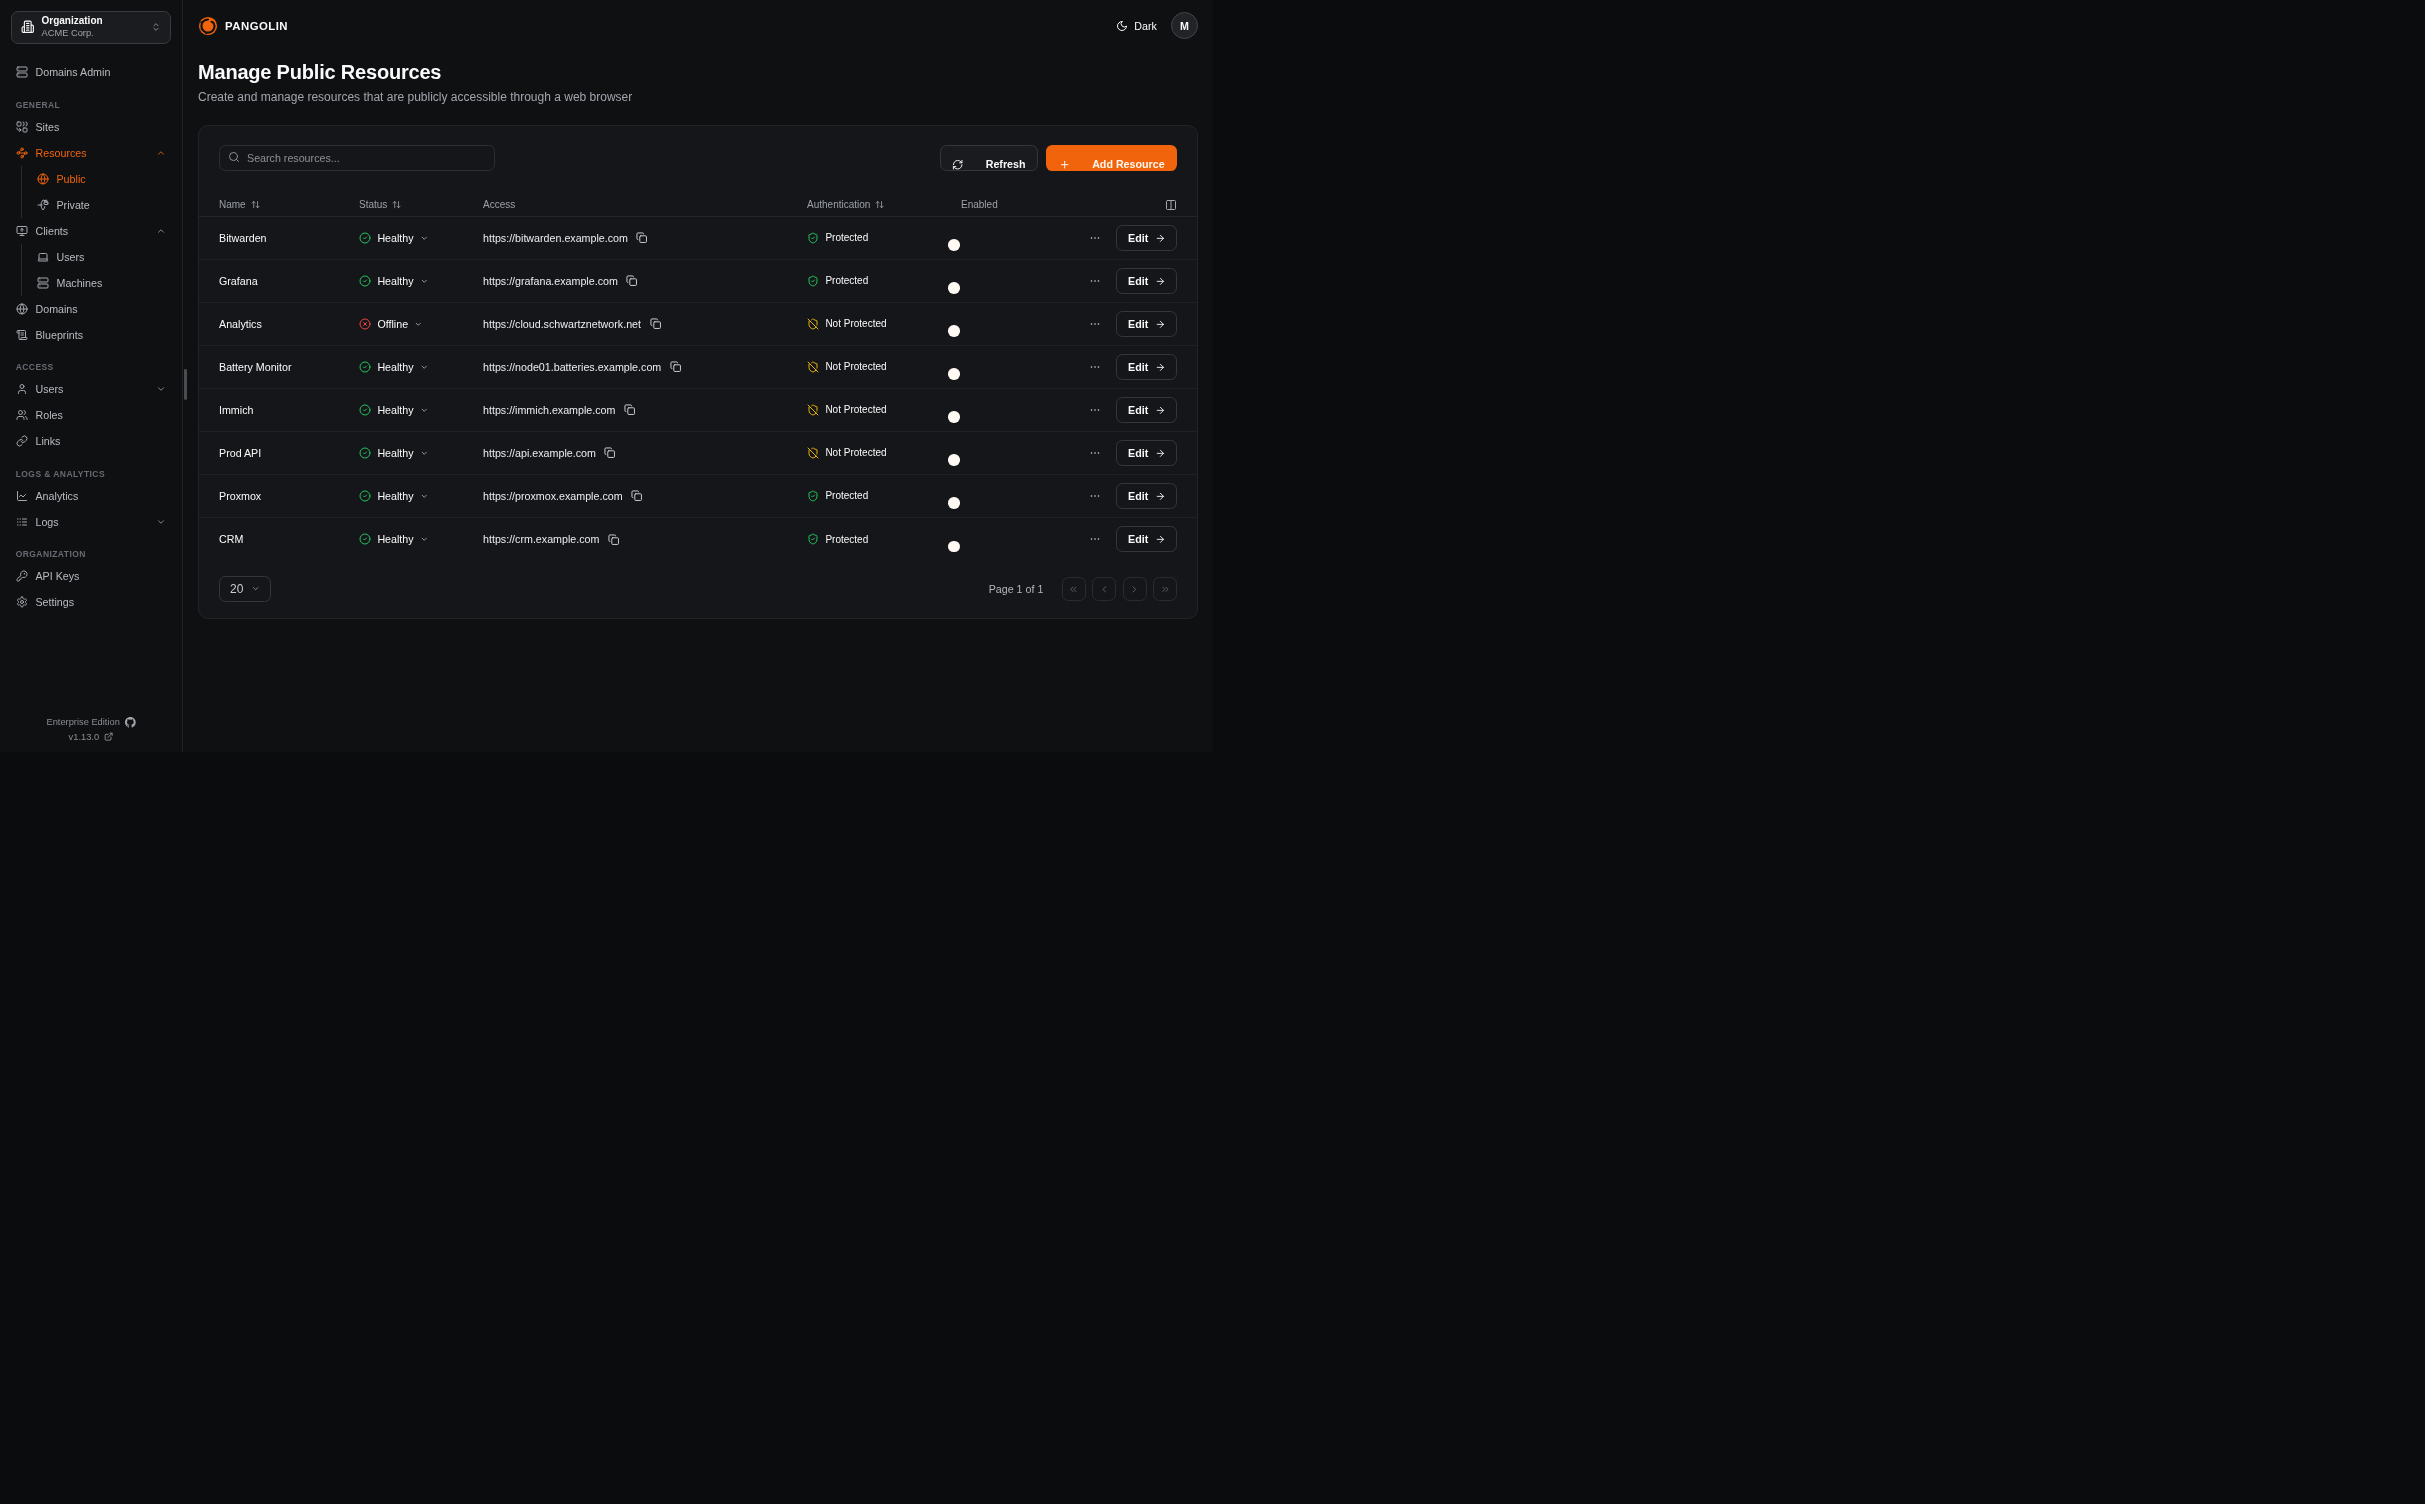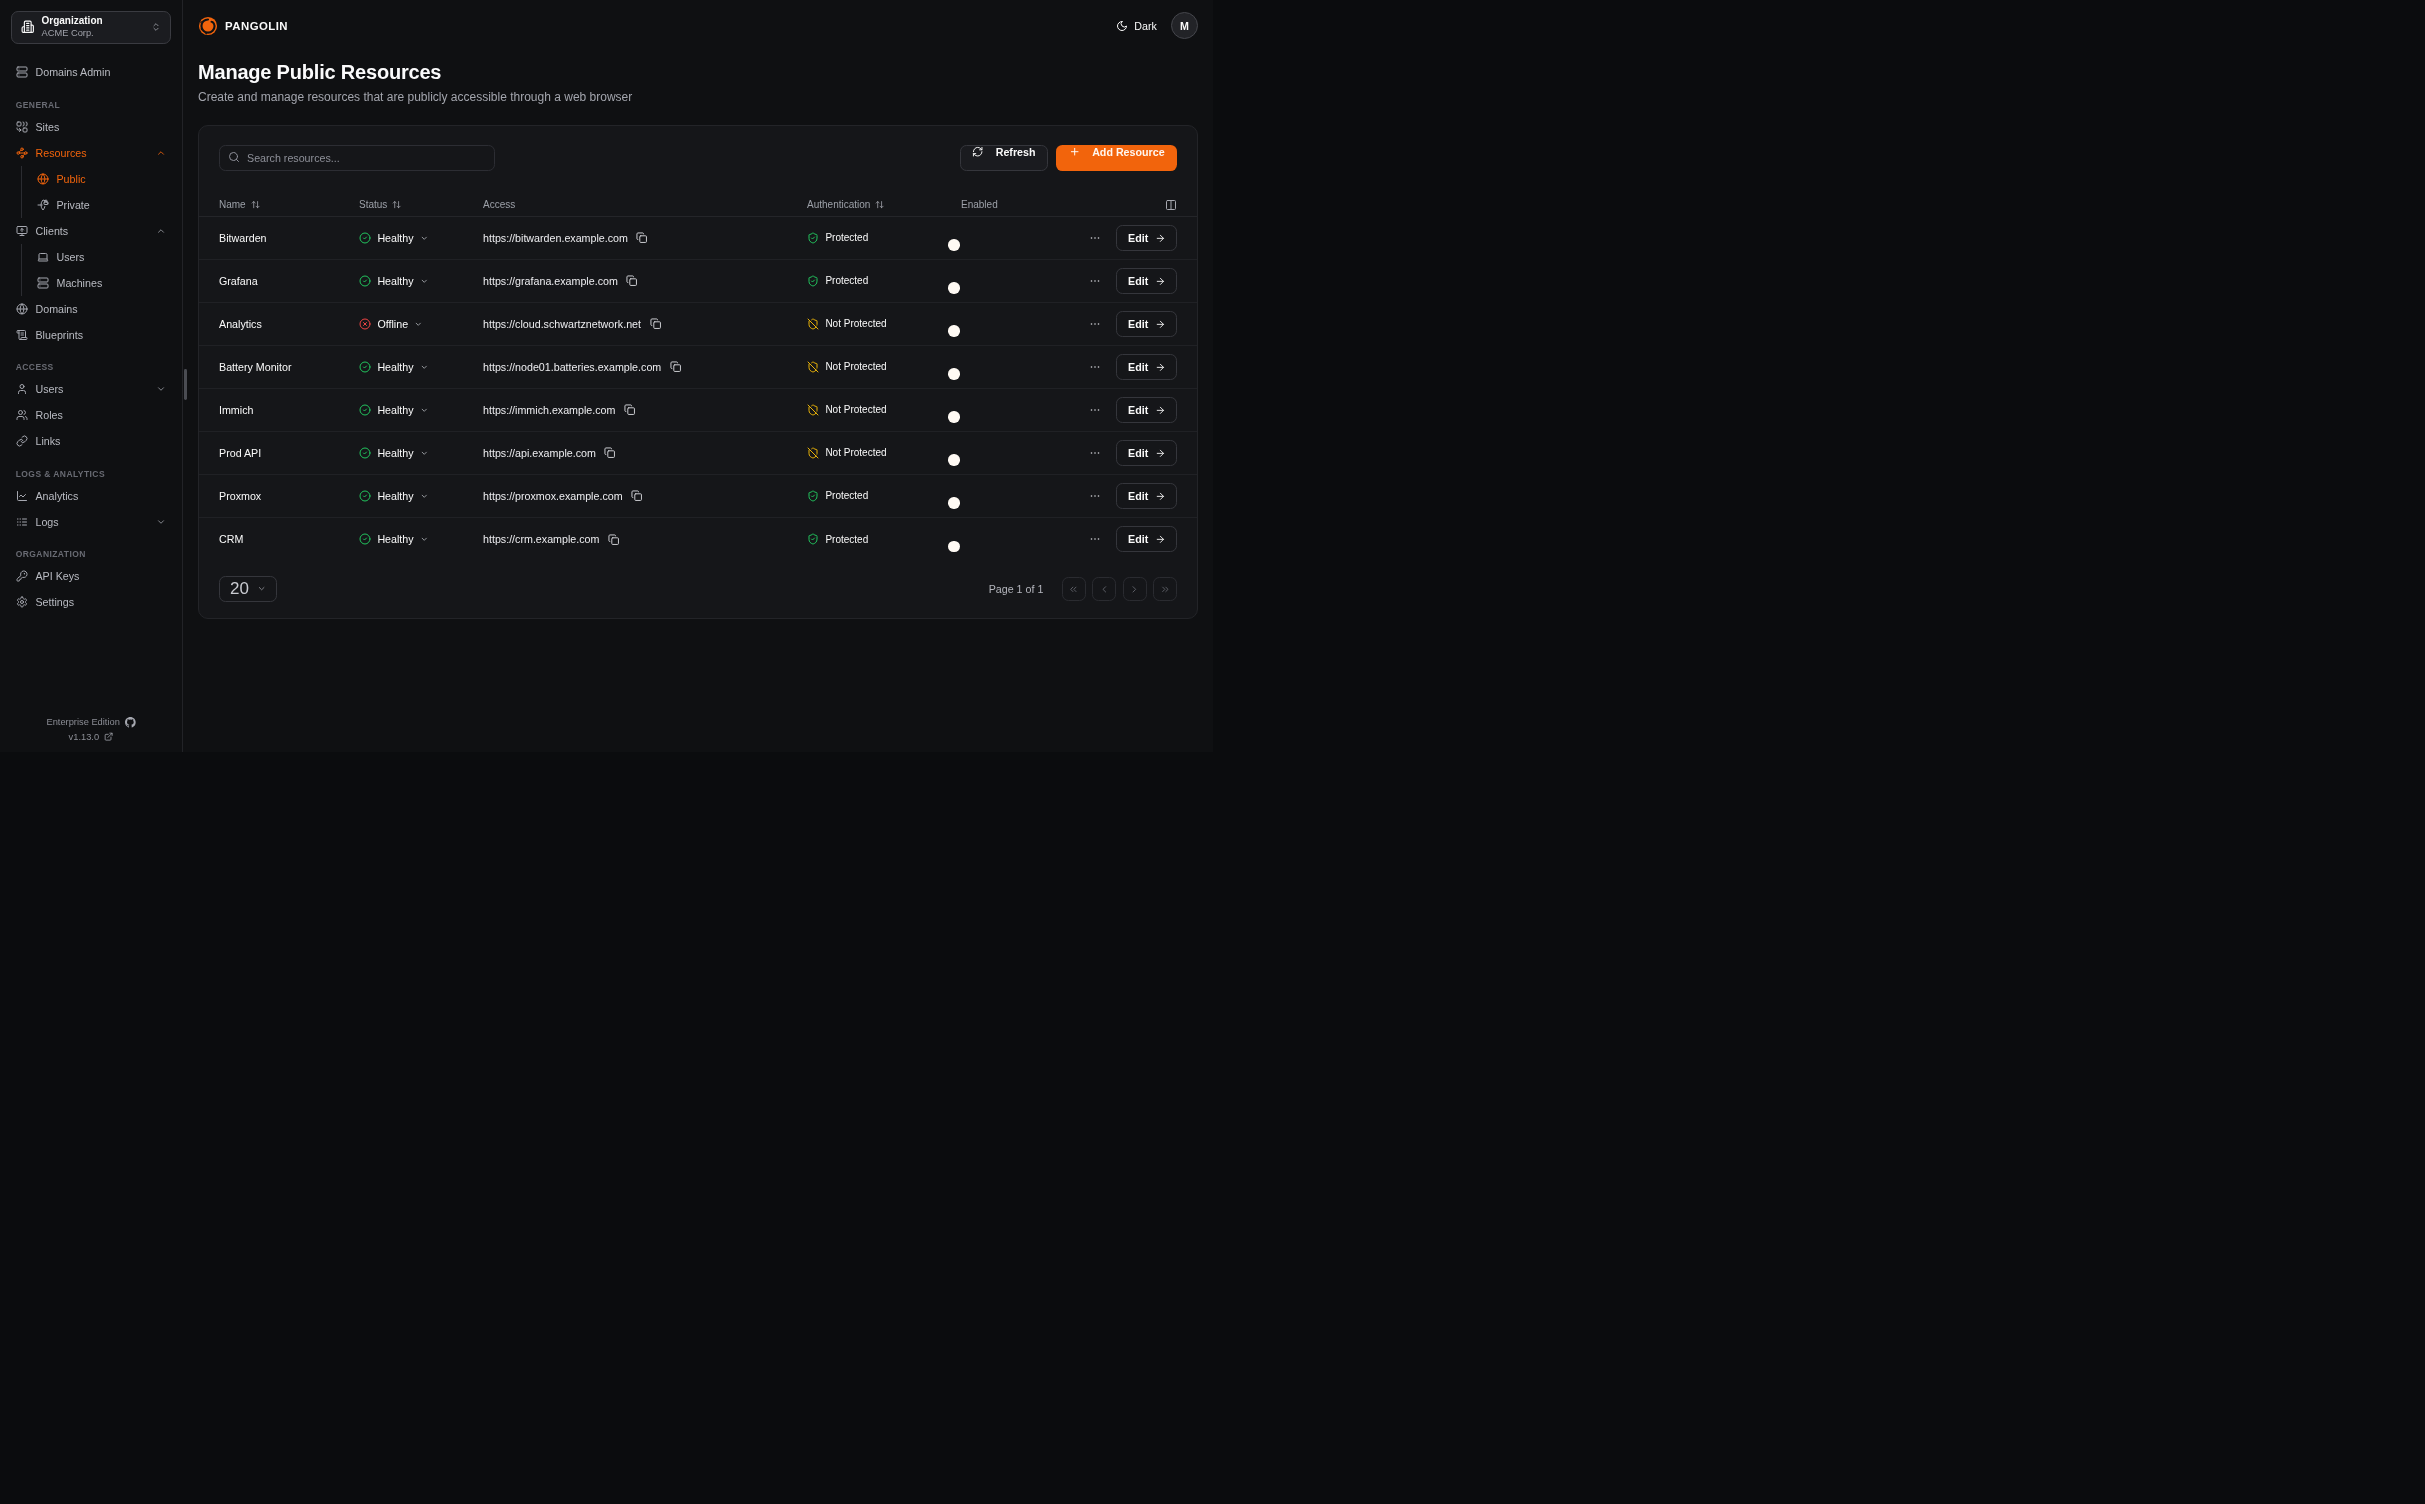--- a/index.html
+++ b/index.html
@@ -44,21 +44,21 @@
   .page-sub { margin-top:6.4px; font-size:12px; color:#a3a5ad; }
 
   
   .card { margin-top:20.6px; width:1000px; background:#151619; border:0.7px solid #232428; border-radius:10px; padding:19px 0 0 0; }
   .toolbar { display:flex; align-items:center; justify-content:space-between; padding:0 20px; }
   .search-wrap { position:relative; width:276px; }
   .search-wrap .icon { position:absolute; left:8.5px; top:6.4px; color:#8e9099; }
   .search-input { width:100%; height:26px; background:transparent; border:0.7px solid #2c2d33; border-radius:6.4px; padding:0 8.5px 0 27px; font-size:10.7px; color:#e4e4e7; font-family:inherit; outline:none; }
   .search-input::placeholder { color:#8e9099; }
   .toolbar-btns { display:flex; align-items:center; gap:8.5px; }
-  .btn { display:flex; align-items:flex-start; gap:12px; height:26px; padding:0 11.4px; border-radius:6.4px; font-size:10.7px; font-weight:bold; cursor:pointer; border:0.7px solid transparent; font-family:inherit; }
+  .btn { display:flex; align-items:flex-end; gap:22px; height:26px; padding:0 11.4px; border-radius:6.4px; font-size:10.7px; font-weight:bold; cursor:pointer; border:0.7px solid transparent; font-family:inherit; }
   .btn-secondary { background:#1a1b1f; border-color:#35363c; color:#fafafa; }
   .btn-primary { background:#f2640c; color:#fff7f0; }
 
   .thead { display:grid; grid-template-columns:140px 124px 324px 154px 107px 1fr; align-items:center; padding:0 20px; margin-top:23px; height:23px; border-bottom:0.7px solid #242529; }
   .th { display:flex; align-items:center; gap:5px; font-size:10px; color:#9ca0a8; }
   .th.sortable { cursor:pointer; }
   .th-actions { display:flex; justify-content:flex-end; color:#b7b9c0; }
 
   .row { display:grid; grid-template-columns:140px 124px 324px 154px 107px 1fr; align-items:center; padding:0 20px; height:43px; border-bottom:0.7px solid #202125; }
   .row:last-child { border-bottom:none; }
@@ -72,21 +72,21 @@
   .cell-auth { display:flex; align-items:center; gap:6.4px; font-size:10px; color:#fafafa; }
   .icon-shield-check { color:#22c55e; }
   .icon-shield-off { color:#eab308; }
   .toggle { width:26px; height:14.2px; border-radius:711px; background:#f2640c; position:relative; cursor:pointer; }
   .toggle .knob { position:absolute; top:1.4px; right:1.4px; width:11.4px; height:11.4px; border-radius:50%; background:#fffaf4; }
   .cell-actions { display:flex; align-items:center; justify-content:flex-end; gap:15.7px; }
   .ellipsis-btn { color:#d4d5da; cursor:pointer; display:inline-flex; }
   .edit-btn { display:flex; align-items:center; gap:6.4px; height:26px; padding:0 10.7px; background:transparent; border:0.7px solid #35363c; border-radius:6.4px; color:#fafafa; font-size:10.7px; font-weight:bold; cursor:pointer; font-family:inherit; }
 
   .card-footer { display:flex; align-items:center; justify-content:space-between; padding:15px 20px 16.4px; }
-  .page-size { display:flex; align-items:center; gap:7.8px; height:26px; padding:0 10px; border:0.7px solid #35363c; border-radius:6.4px; font-size:17px; color:#c9cbd1; cursor:pointer; }
+  .page-size { display:flex; align-items:center; gap:7.8px; height:26px; padding:0 10px; border:0.7px solid #35363c; border-radius:6.4px; font-size:12px; color:#c9cbd1; cursor:pointer; }
   .pager { display:flex; align-items:center; gap:18.5px; }
   .page-info { font-size:10.7px; color:#b4b6bd; }
   .pager-btns { display:flex; align-items:center; gap:6.4px; }
   .pg-btn { width:24px; height:24px; border:0.7px solid #2a2b30; border-radius:6.4px; background:transparent; display:flex; align-items:center; justify-content:center; color:#63656d; cursor:pointer; }
 </style>
 </head>
 <body>
 
 <div class="app">
 

